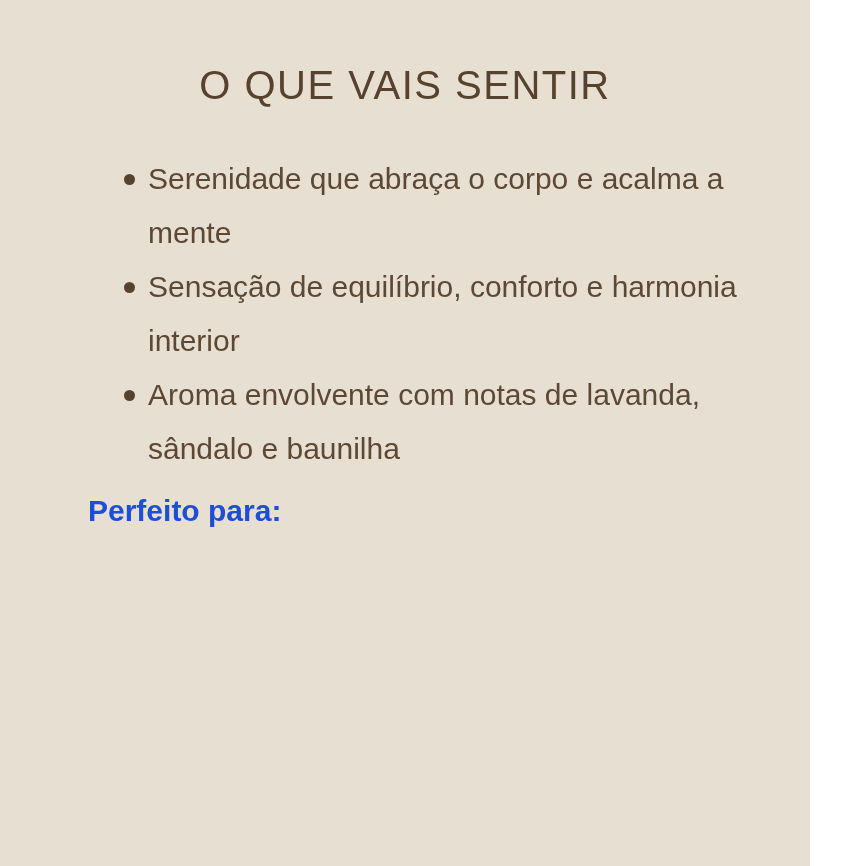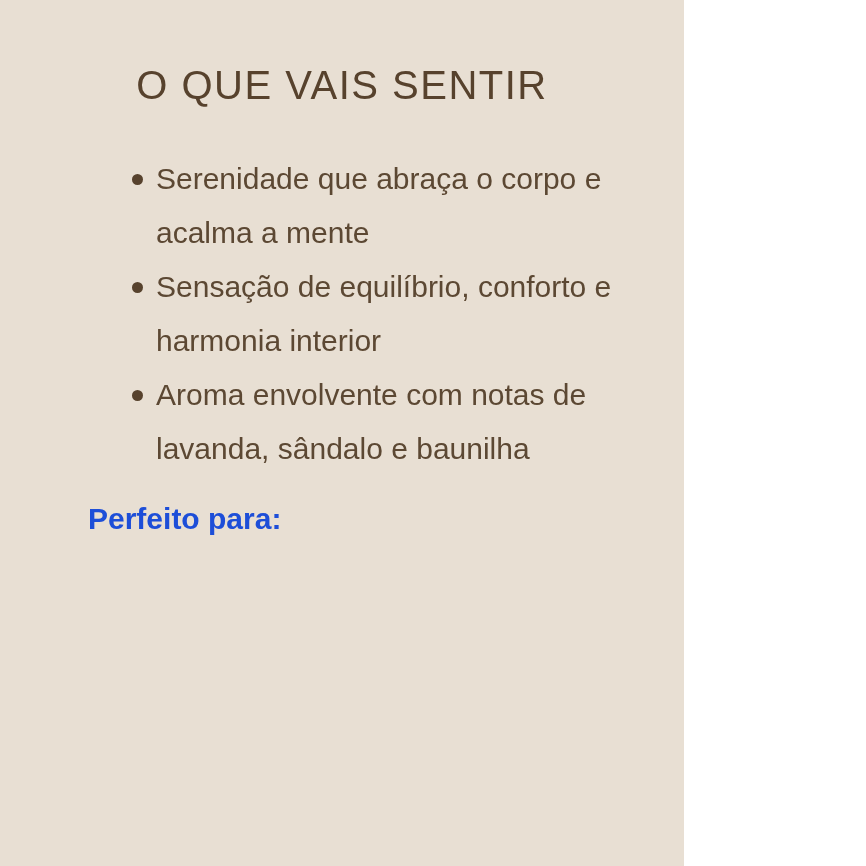--- a/index.html
+++ b/index.html
@@ -1,41 +1,41 @@
 <!DOCTYPE html>
 <html><head>
 <meta charset="utf-8">
 <style>
   html, body {
     margin: 0;
     padding: 0;
   }
   .canvas {
     position: relative;
-    width: 684px;
+    width: 810px;
     height: 866px;
     background: #e8dfd3;
     font-family: "Liberation Sans", sans-serif;
     color: #5c4833;
     overflow: hidden;
     box-sizing: border-box;
     padding-top: 64px;
   }
   .title {
     margin: 0;
     text-align: center;
     font-size: 40px;
     line-height: 42px;
     font-weight: 400;
     letter-spacing: 1.5px;
     color: #57422d;
   }
   ul.bullet-list {
     list-style: none;
-    margin: 16px;
+    margin: 8px;
     padding: 0 0 0 116px;
   }
   ul.first-list {
     margin-top: 46px;
   }
   li.bullet-item {
     display: flex;
     align-items: flex-start;
     font-size: 30px;
     line-height: 54px;

